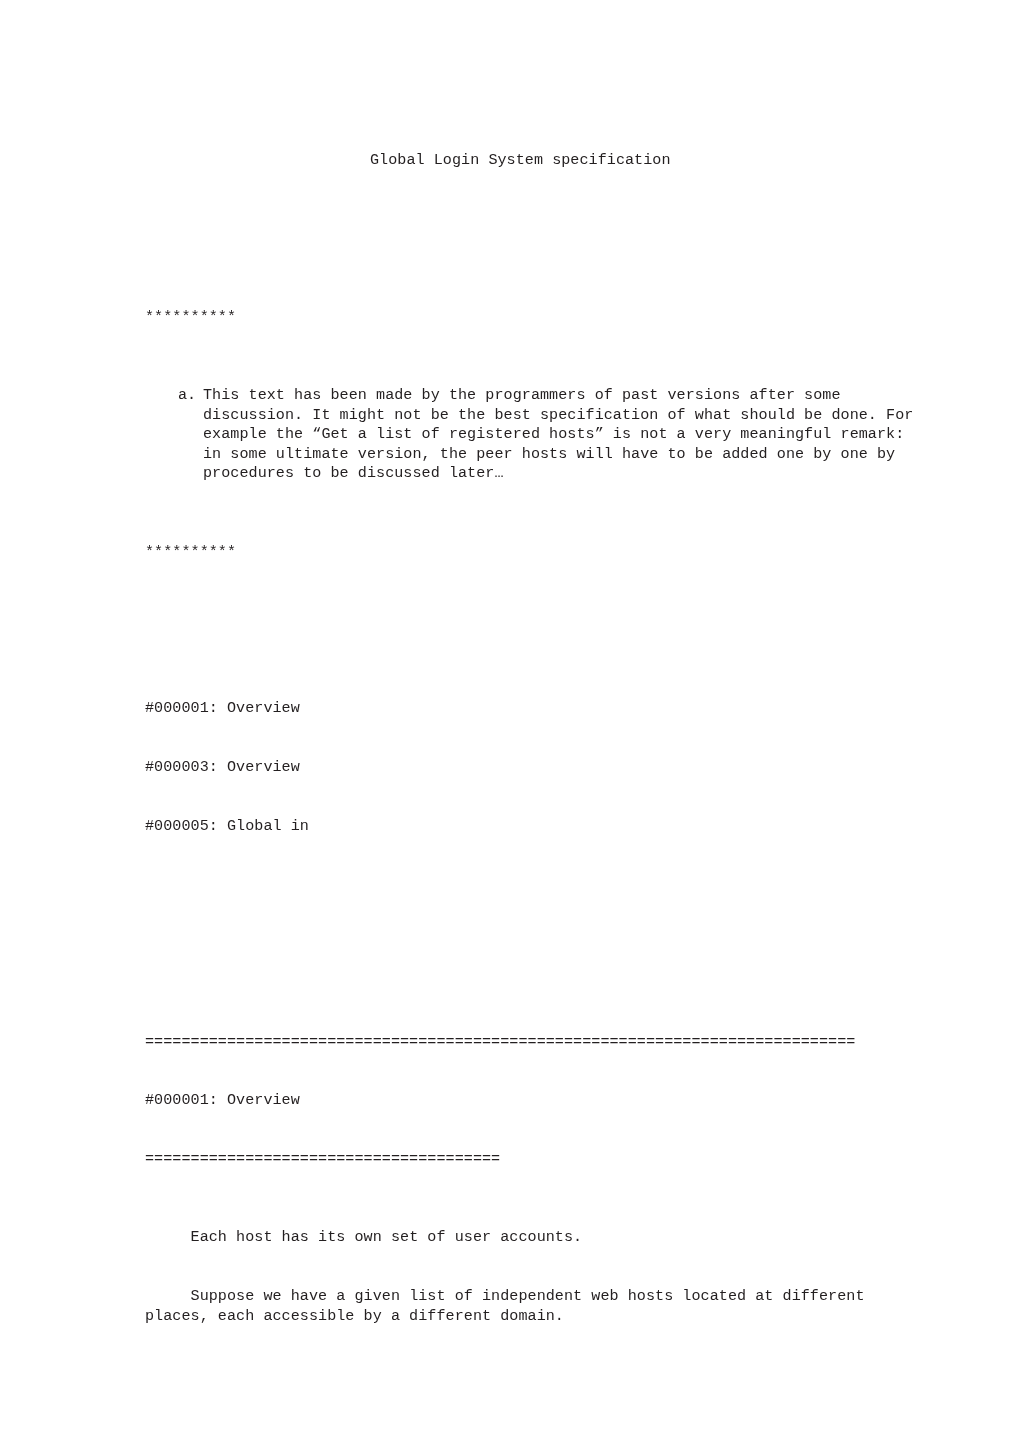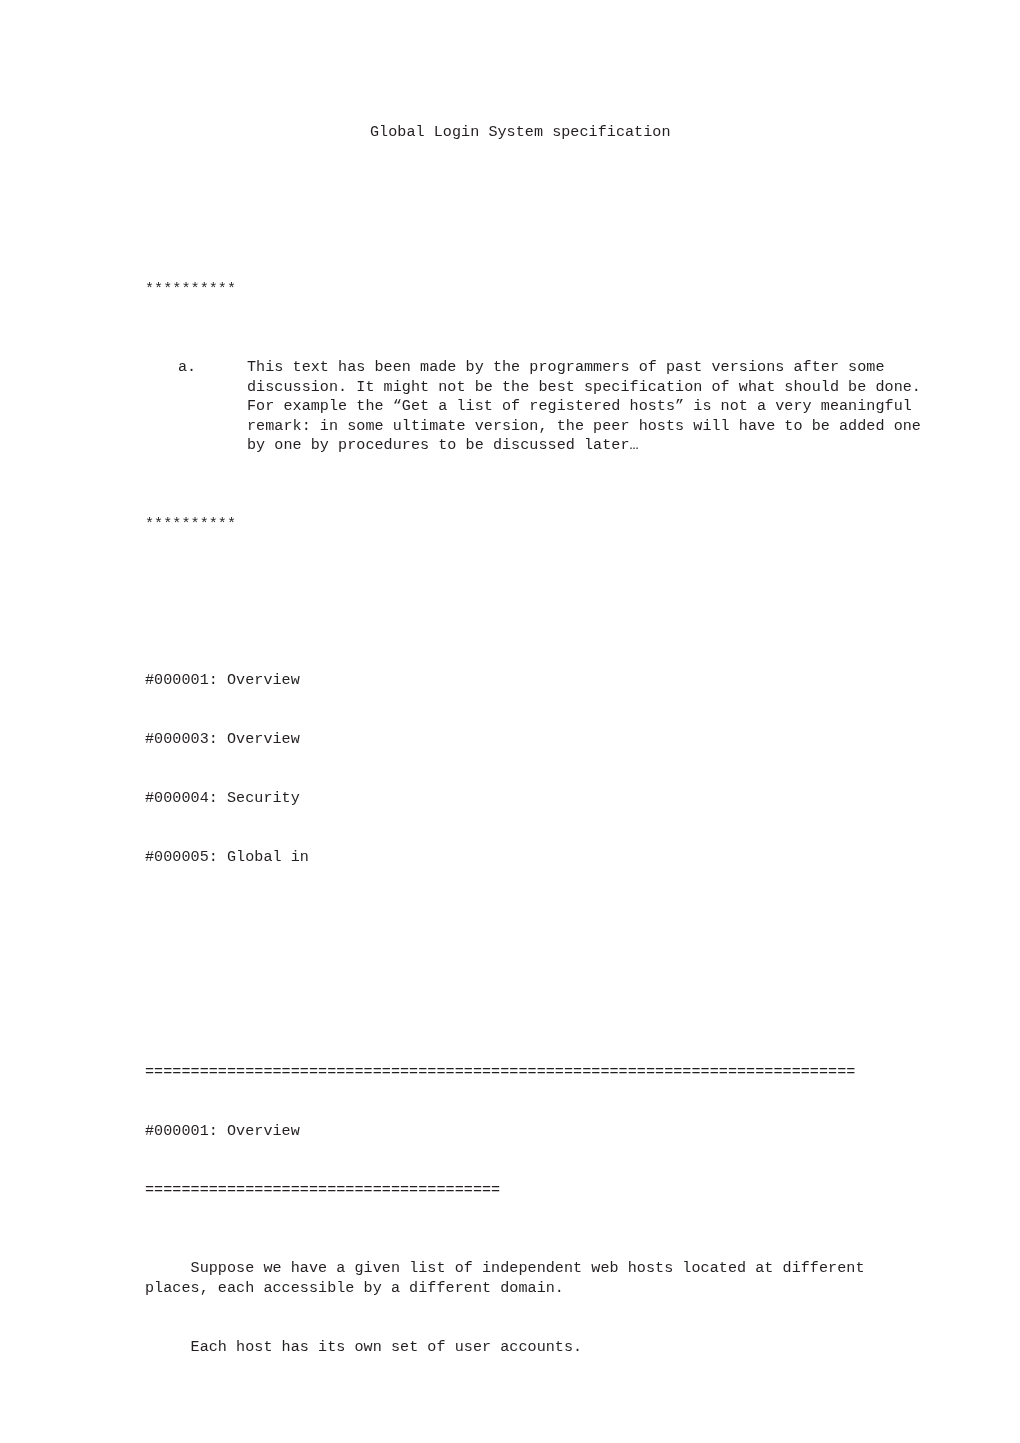--- a/index.html
+++ b/index.html
@@ -12,21 +12,21 @@
     height: 1443px;
     font-family: "Liberation Mono", "DejaVu Sans Mono", monospace;
     color: #231f20;
     -webkit-font-smoothing: antialiased;
   }
   #page {
     position: relative;
     width: 1020px;
     height: 1042px;
     box-sizing: border-box;
-    padding: 64px 96px 0 145px;
+    padding: 92px 96px 0 145px;
   }
   .doc {
     font-size: 15.1px;
     line-height: 19.6px;
     letter-spacing: 0.05px;
     white-space: pre-wrap;
   }
   .title {
     text-align: left;
     padding-left: 225px;
@@ -55,21 +55,20 @@
     align-items: flex-start;
     margin: 0;
   }
   .lrow .marker {
     white-space: pre;
     flex: 0 0 auto;
   }
   .lrow .ltext {
     white-space: pre-wrap;
     flex: 1 1 auto;
-    margin-left: 44px;
   }
   
   .alpha > .marker { width: 25px; margin-left: 33px; }
   .alpha > .ltext  { }
 </style>
 </head>
 <body>
 
 <div id="page">
   <div class="doc">
@@ -84,32 +83,31 @@
       <span class="marker">a.</span>
       <span class="ltext">This text has been made by the programmers of past versions after some discussion. It might not be the best specification of what should be done. For example the “Get a list of registered hosts” is not a very meaningful remark: in some ultimate version, the peer hosts will have to be added one by one by procedures to be discussed later…</span>
     </div>
 
     <div class="sep">**********</div>
 
     <div class="blank"></div>
 
     <div class="line">#000001: Overview</div>
     <div class="line">#000003: Overview</div>
-    <div class="line">#000004: Security</div>
     <div class="line">#000005: Global in</div>
 
     <div class="blank"></div>
     <div class="blank"></div>
 
     <div class="sep">==============================================================================</div>
     <div class="line">#000001: Overview</div>
     <div class="sep">=======================================</div>
 
+    <div class="para">     Each host has its own set of user accounts.</div>
     <div class="para">     Suppose we have a given list of independent web hosts located at different places, each accessible by a different domain.</div>
-    <div class="para">     Each host has its own set of user accounts.</div>
 
     
 
     
 
     
     
 
     
     

